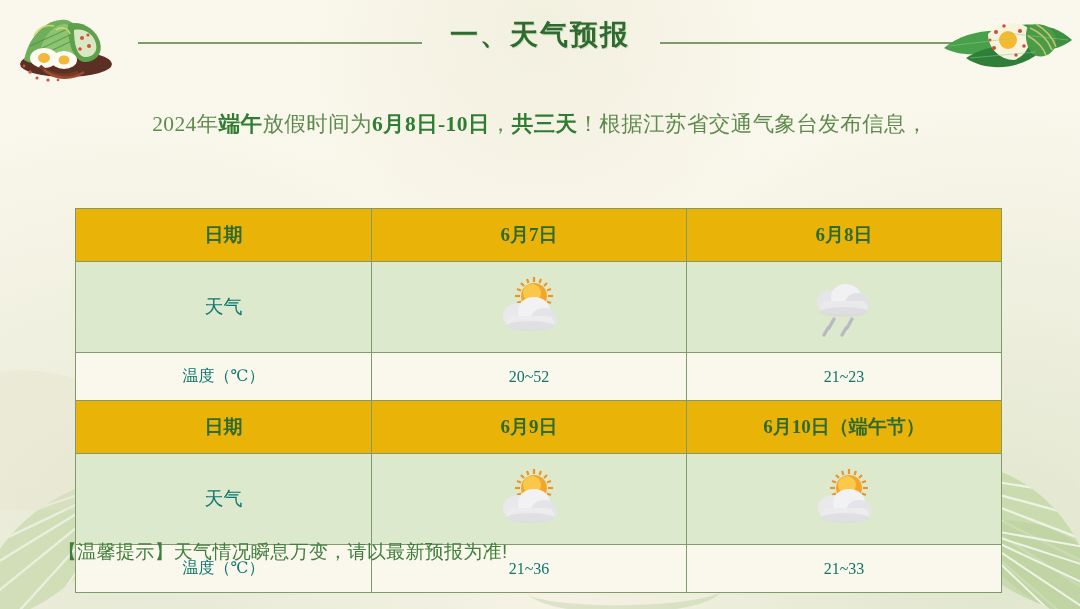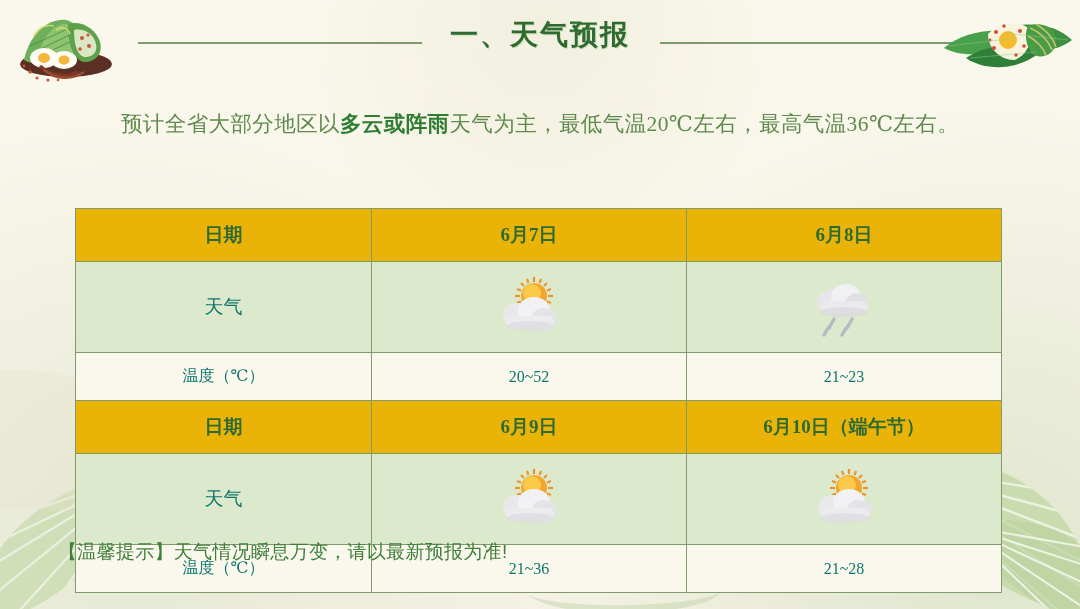--- a/index.html
+++ b/index.html
@@ -226,21 +226,21 @@
         <line x1="12" y1="46" x2="80" y2="38"></line>
         <line x1="34" y1="58" x2="100" y2="52"></line>
         <line x1="132" y1="40" x2="70" y2="33"></line>
       </g>
     </svg>
   </div>
 </div>
 
 <div class="intro">
   <div>
-    <span>预计全省大部分地区以</span><b>多云或阵雨</b><span>天气为主，最低气温20℃左右，最高气温36℃左右。</span>
+    <span>2024年</span><b>端午</b><span>放假时间为</span><b>6月8日-10日</b><span>，</span><b>共三天</b><span>！根据江苏省交通气象台发布信息，</span>
   </div>
 </div>
 
 <table class="wx-table">
   <colgroup>
     <col class="col-label">
       <col class="col-day">
       <col class="col-day">
   </colgroup>
   <tbody>
@@ -387,18 +387,18 @@
               <rect x="12" y="40" width="48" height="13" rx="6.5" fill="#ececed"></rect>
               <ellipse cx="36" cy="50" rx="24" ry="5" fill="#d9d9de" opacity="0.6"></ellipse>
             </g>
           </svg>
         </span>
       </td>
     </tr>
     <tr class="temp">
       <td>温度（℃）</td>
       <td>21~36</td>
-      <td>21~28</td>
+      <td>21~33</td>
     </tr>
   </tbody>
 </table>
 
 <div class="tip">【温馨提示】天气情况瞬息万变，请以最新预报为准!</div>
 
 </body></html>

